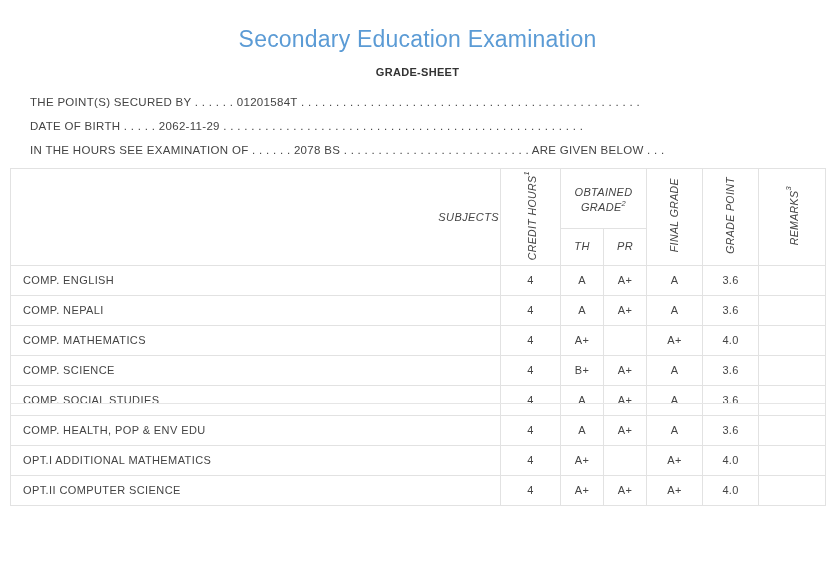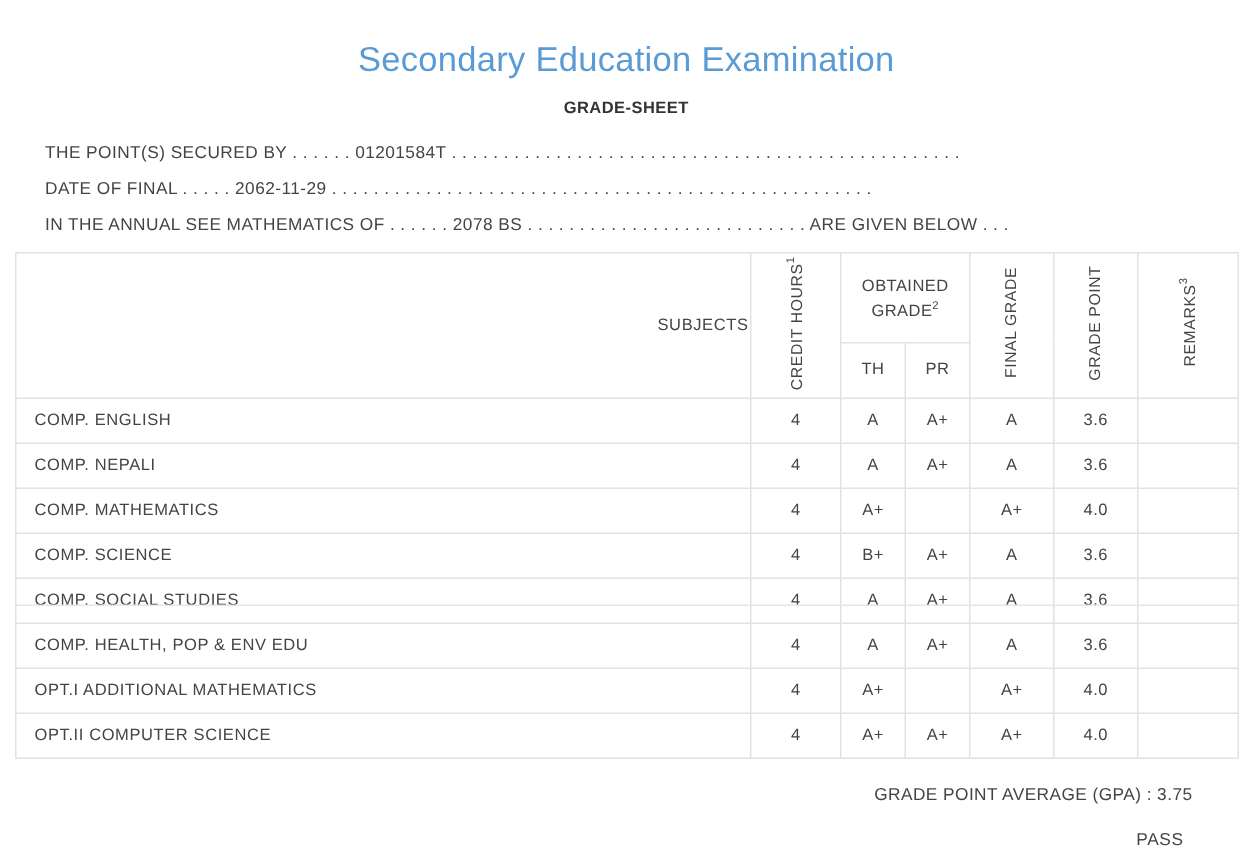--- a/index.html
+++ b/index.html
@@ -64,20 +64,21 @@
   table.grades th, table.grades td {
     border: 1px solid #e2e2e2;
     font-size: 11px;
     color: #444444;
   }
   thead th {
     font-weight: normal;
     color: #555555;
     letter-spacing: 0.3px;
     vertical-align: middle;
+    font-style: italic;
   }
   .th-subjects {
     text-align: right;
     padding-left: 12px;
     font-size: 11.5px;
     letter-spacing: 0.4px;
   }
   .vert {
     height: 96px;
     text-align: center;
@@ -152,26 +153,26 @@
   <div class="title">Secondary Education Examination</div>
   <div class="subtitle">GRADE-SHEET</div>
 
   <div class="meta">
     <div class="meta-line">
       <span>THE POINT(S) SECURED BY . . . . . .</span>
       <span class="val">01201584T</span>
       <span>. . . . . . . . . . . . . . . . . . . . . . . . . . . . . . . . . . . . . . . . . . . . . . . . .</span>
     </div>
     <div class="meta-line">
-      <span>DATE OF FINAL . . . . .</span>
+      <span>DATE OF BIRTH . . . . .</span>
       <span class="val">2062-11-29</span>
       <span>. . . . . . . . . . . . . . . . . . . . . . . . . . . . . . . . . . . . . . . . . . . . . . . . . . . .</span>
     </div>
     <div class="meta-line">
-      <span>IN THE ANNUAL SEE MATHEMATICS OF . . . . . .</span>
+      <span>IN THE HOURS SEE EXAMINATION OF . . . . . .</span>
       <span class="val">2078 BS</span>
       <span>. . . . . . . . . . . . . . . . . . . . . . . . . . .</span>
       <span>ARE GIVEN BELOW . . .</span>
     </div>
   </div>
 
   <table class="grades">
     <colgroup>
       <col style="width:490px">
       <col style="width:60px">
@@ -274,19 +275,15 @@
         <td>4</td>
         <td>A+</td>
         <td>A+</td>
         <td>A+</td>
         <td>4.0</td>
         <td></td>
       </tr>
     </tbody>
   </table>
 
-  <div class="footer">
-    <div class="gpa">GRADE POINT AVERAGE (GPA) : 3.75</div>
-    <div class="result">PASS</div>
-  </div>
 
   <div class="bottom-rule"></div>
 </div>
 
 </body></html>

